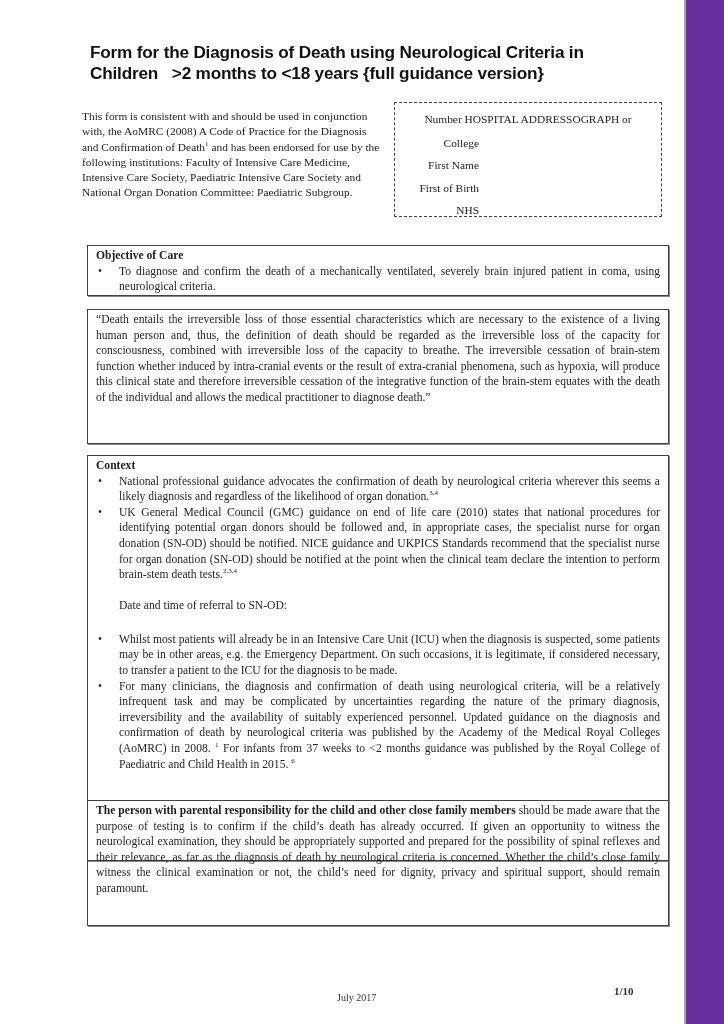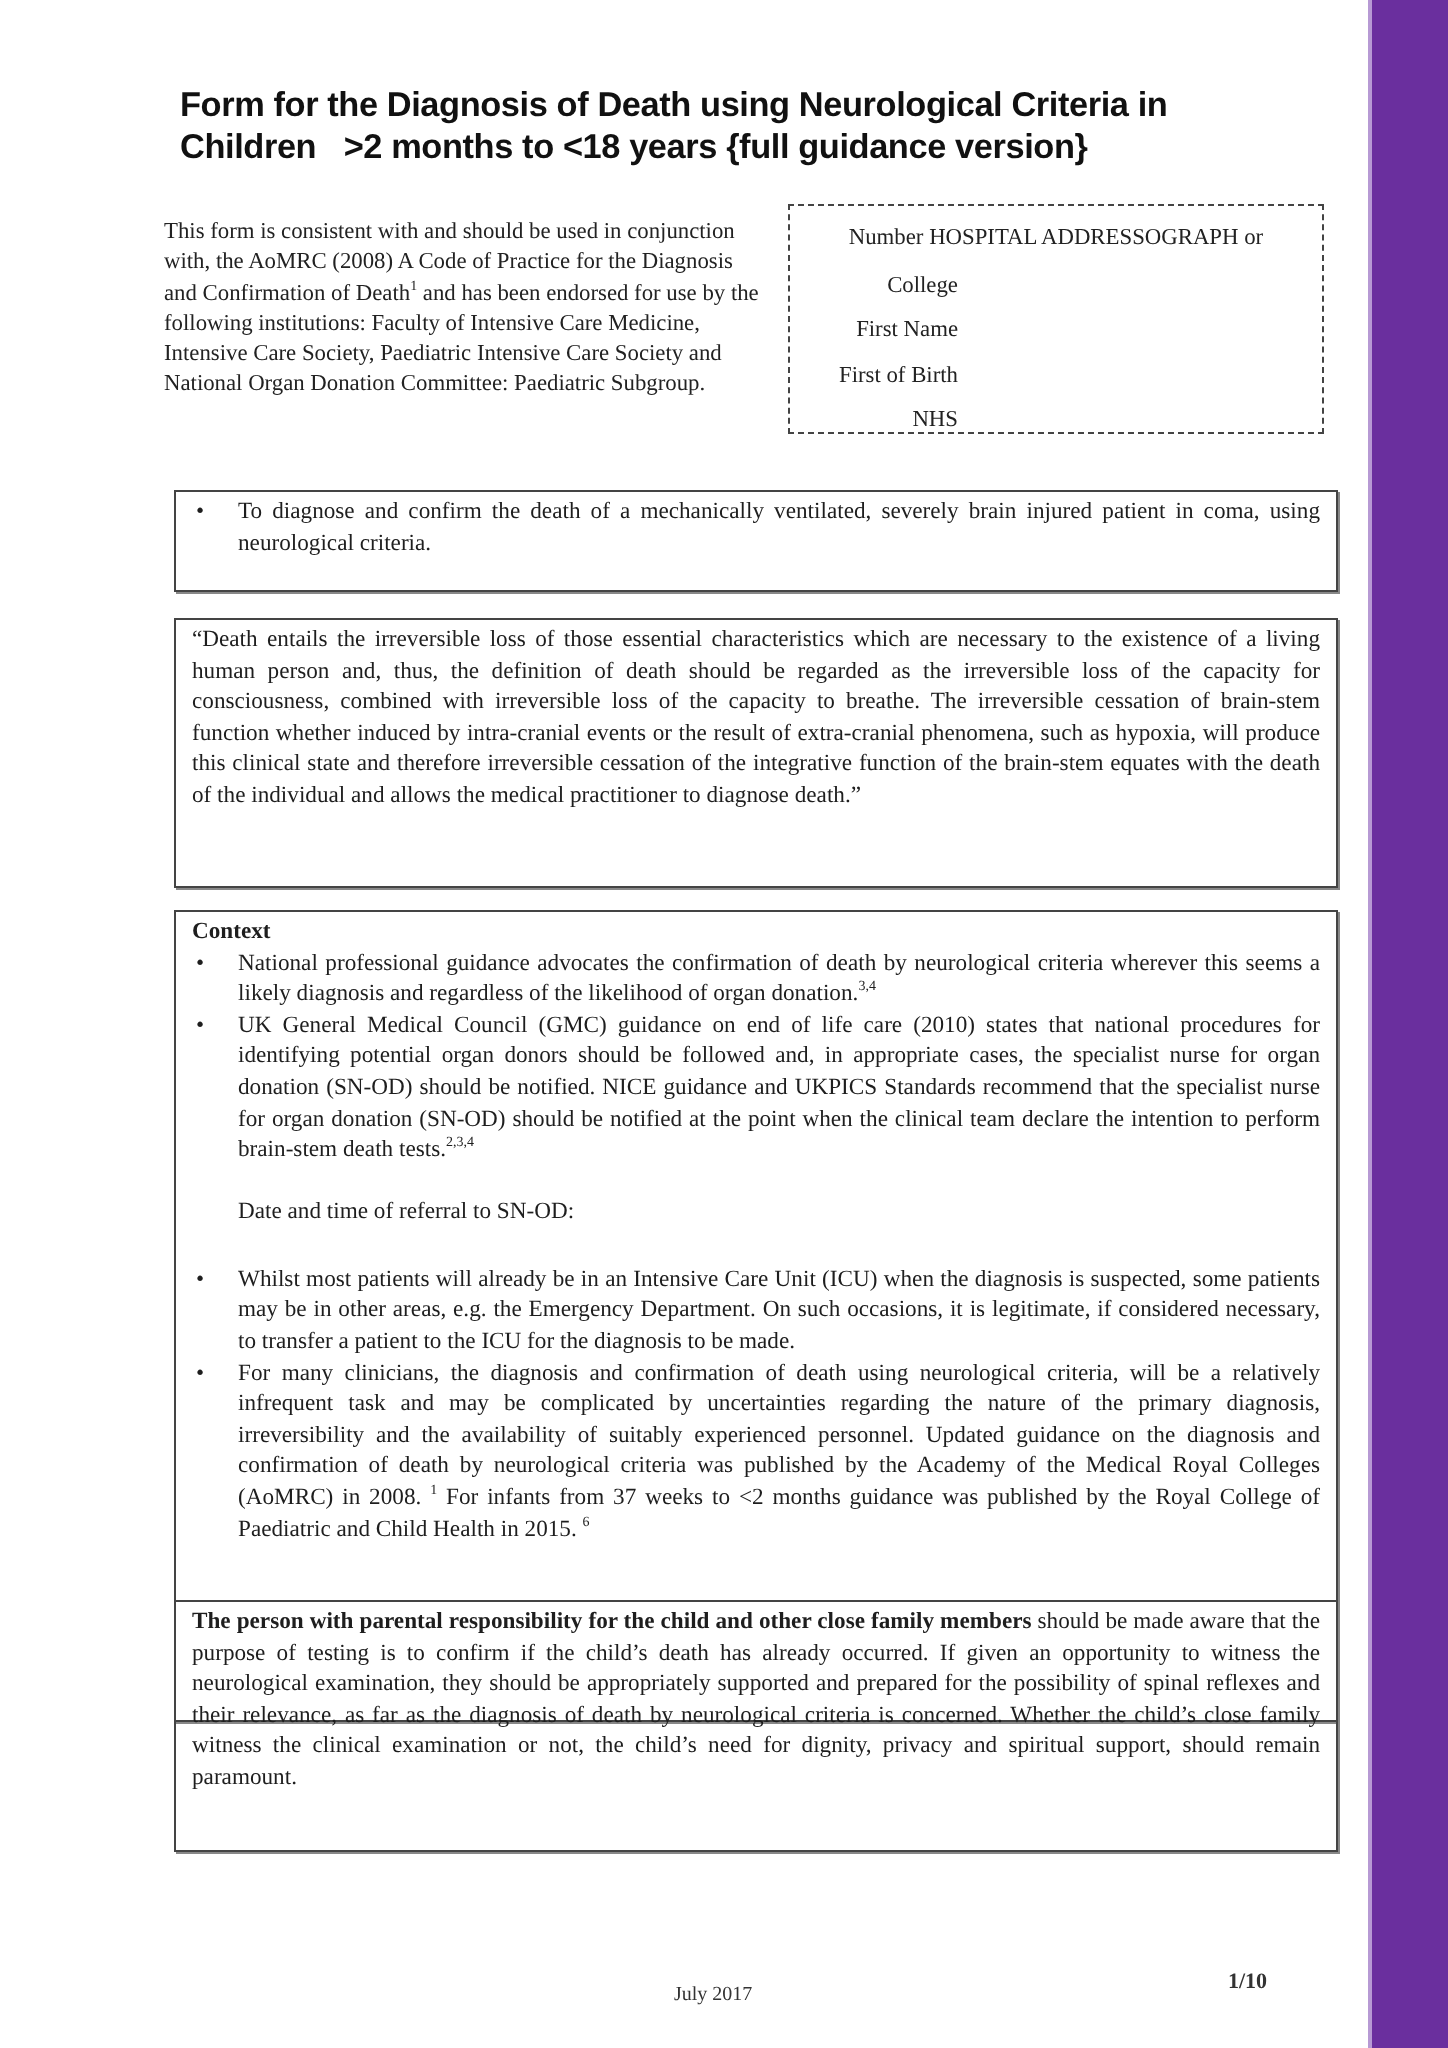--- a/index.html
+++ b/index.html
@@ -65,20 +65,21 @@
 
 <div class="addresso">
   <div class="head">Number HOSPITAL ADDRESSOGRAPH or</div>
   <div class="lbl" style="left:0; top:34px;">College</div>
   <div class="lbl" style="left:0; top:56px;">First Name</div>
   <div class="lbl" style="left:0; top:79px;">First of Birth</div>
   <div class="lbl" style="left:0; top:101px;">NHS</div>
 </div>
 
 <div class="box" style="top:245px; height:51px;">
+  <div class="hd">Objective of Care</div>
   <div class="bul">
     <span class="dot">•</span>
     <span>To diagnose and confirm the death of a mechanically ventilated, severely brain injured patient in coma, using neurological criteria.</span>
   </div>
 </div>
 
 <div class="box" style="top:309px; height:135px;">
   <div class="just">“Death entails the irreversible loss of those essential characteristics which are necessary to the existence of a living human person and, thus, the definition of death should be regarded as the irreversible loss of the capacity for consciousness, combined with irreversible loss of the capacity to breathe. The irreversible cessation of brain-stem function whether induced by intra-cranial events or the result of extra-cranial phenomena, such as hypoxia, will produce this clinical state and therefore irreversible cessation of the integrative function of the brain-stem equates with the death of the individual and allows the medical practitioner to diagnose death.”</div>
 </div>
 

